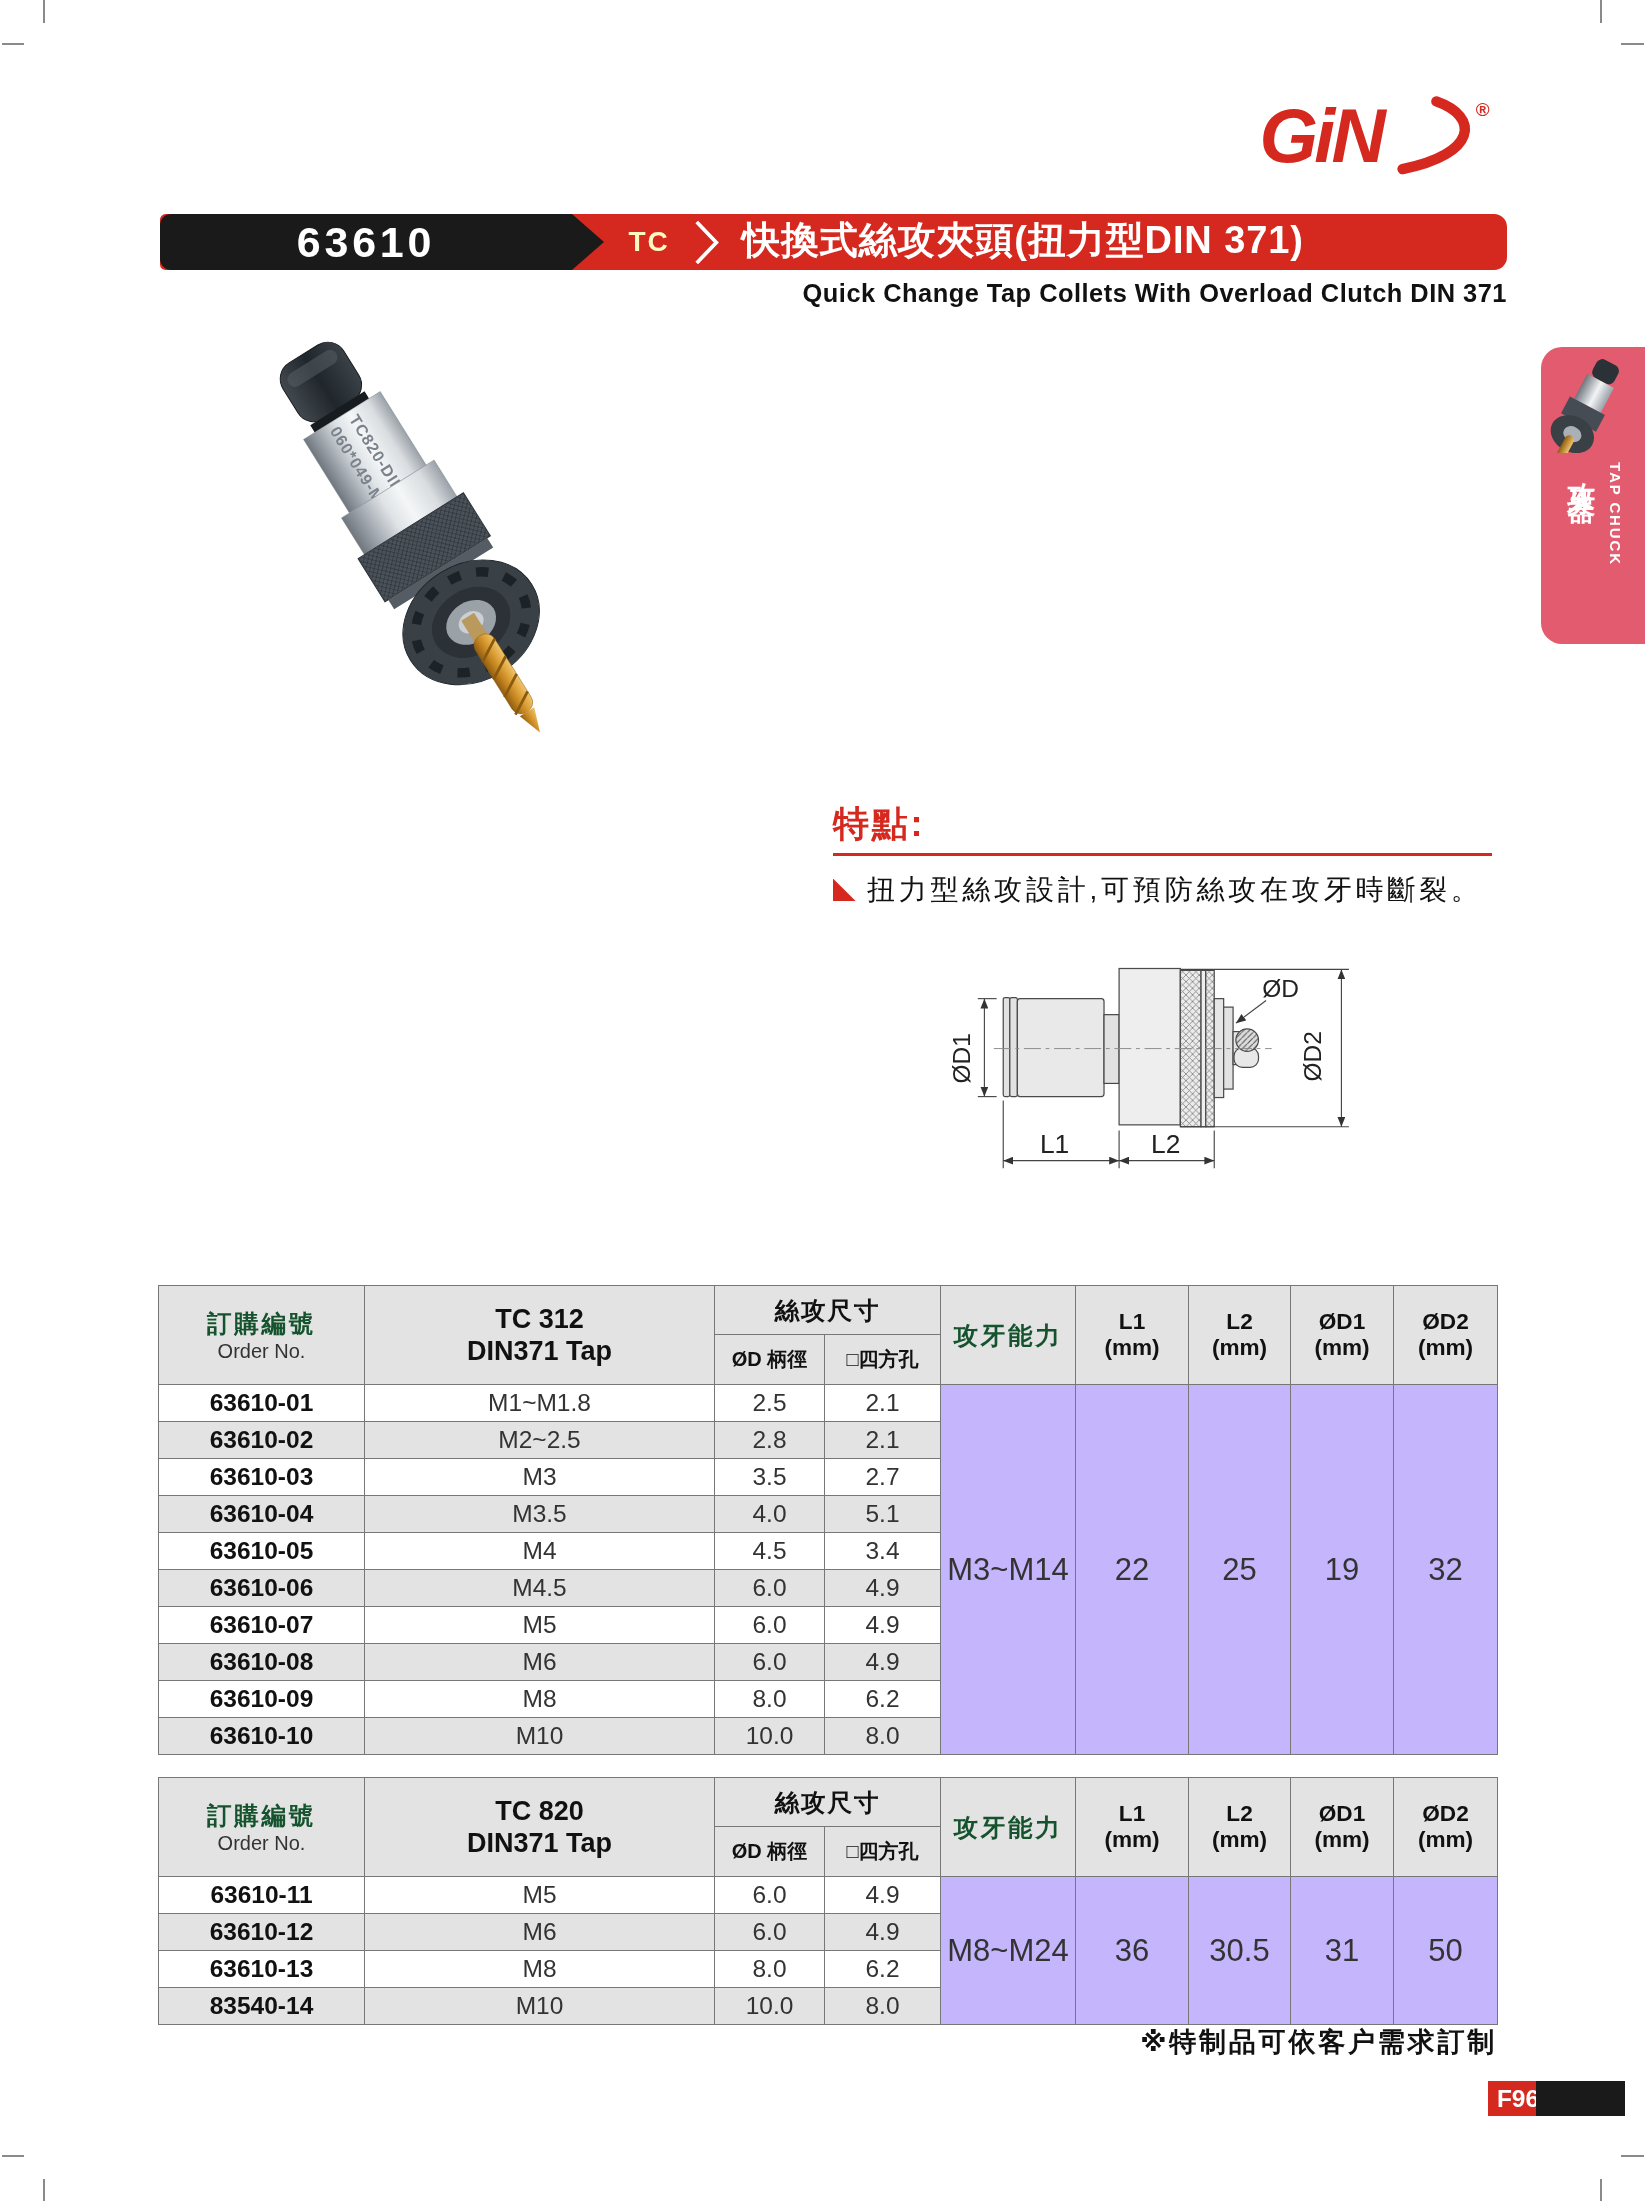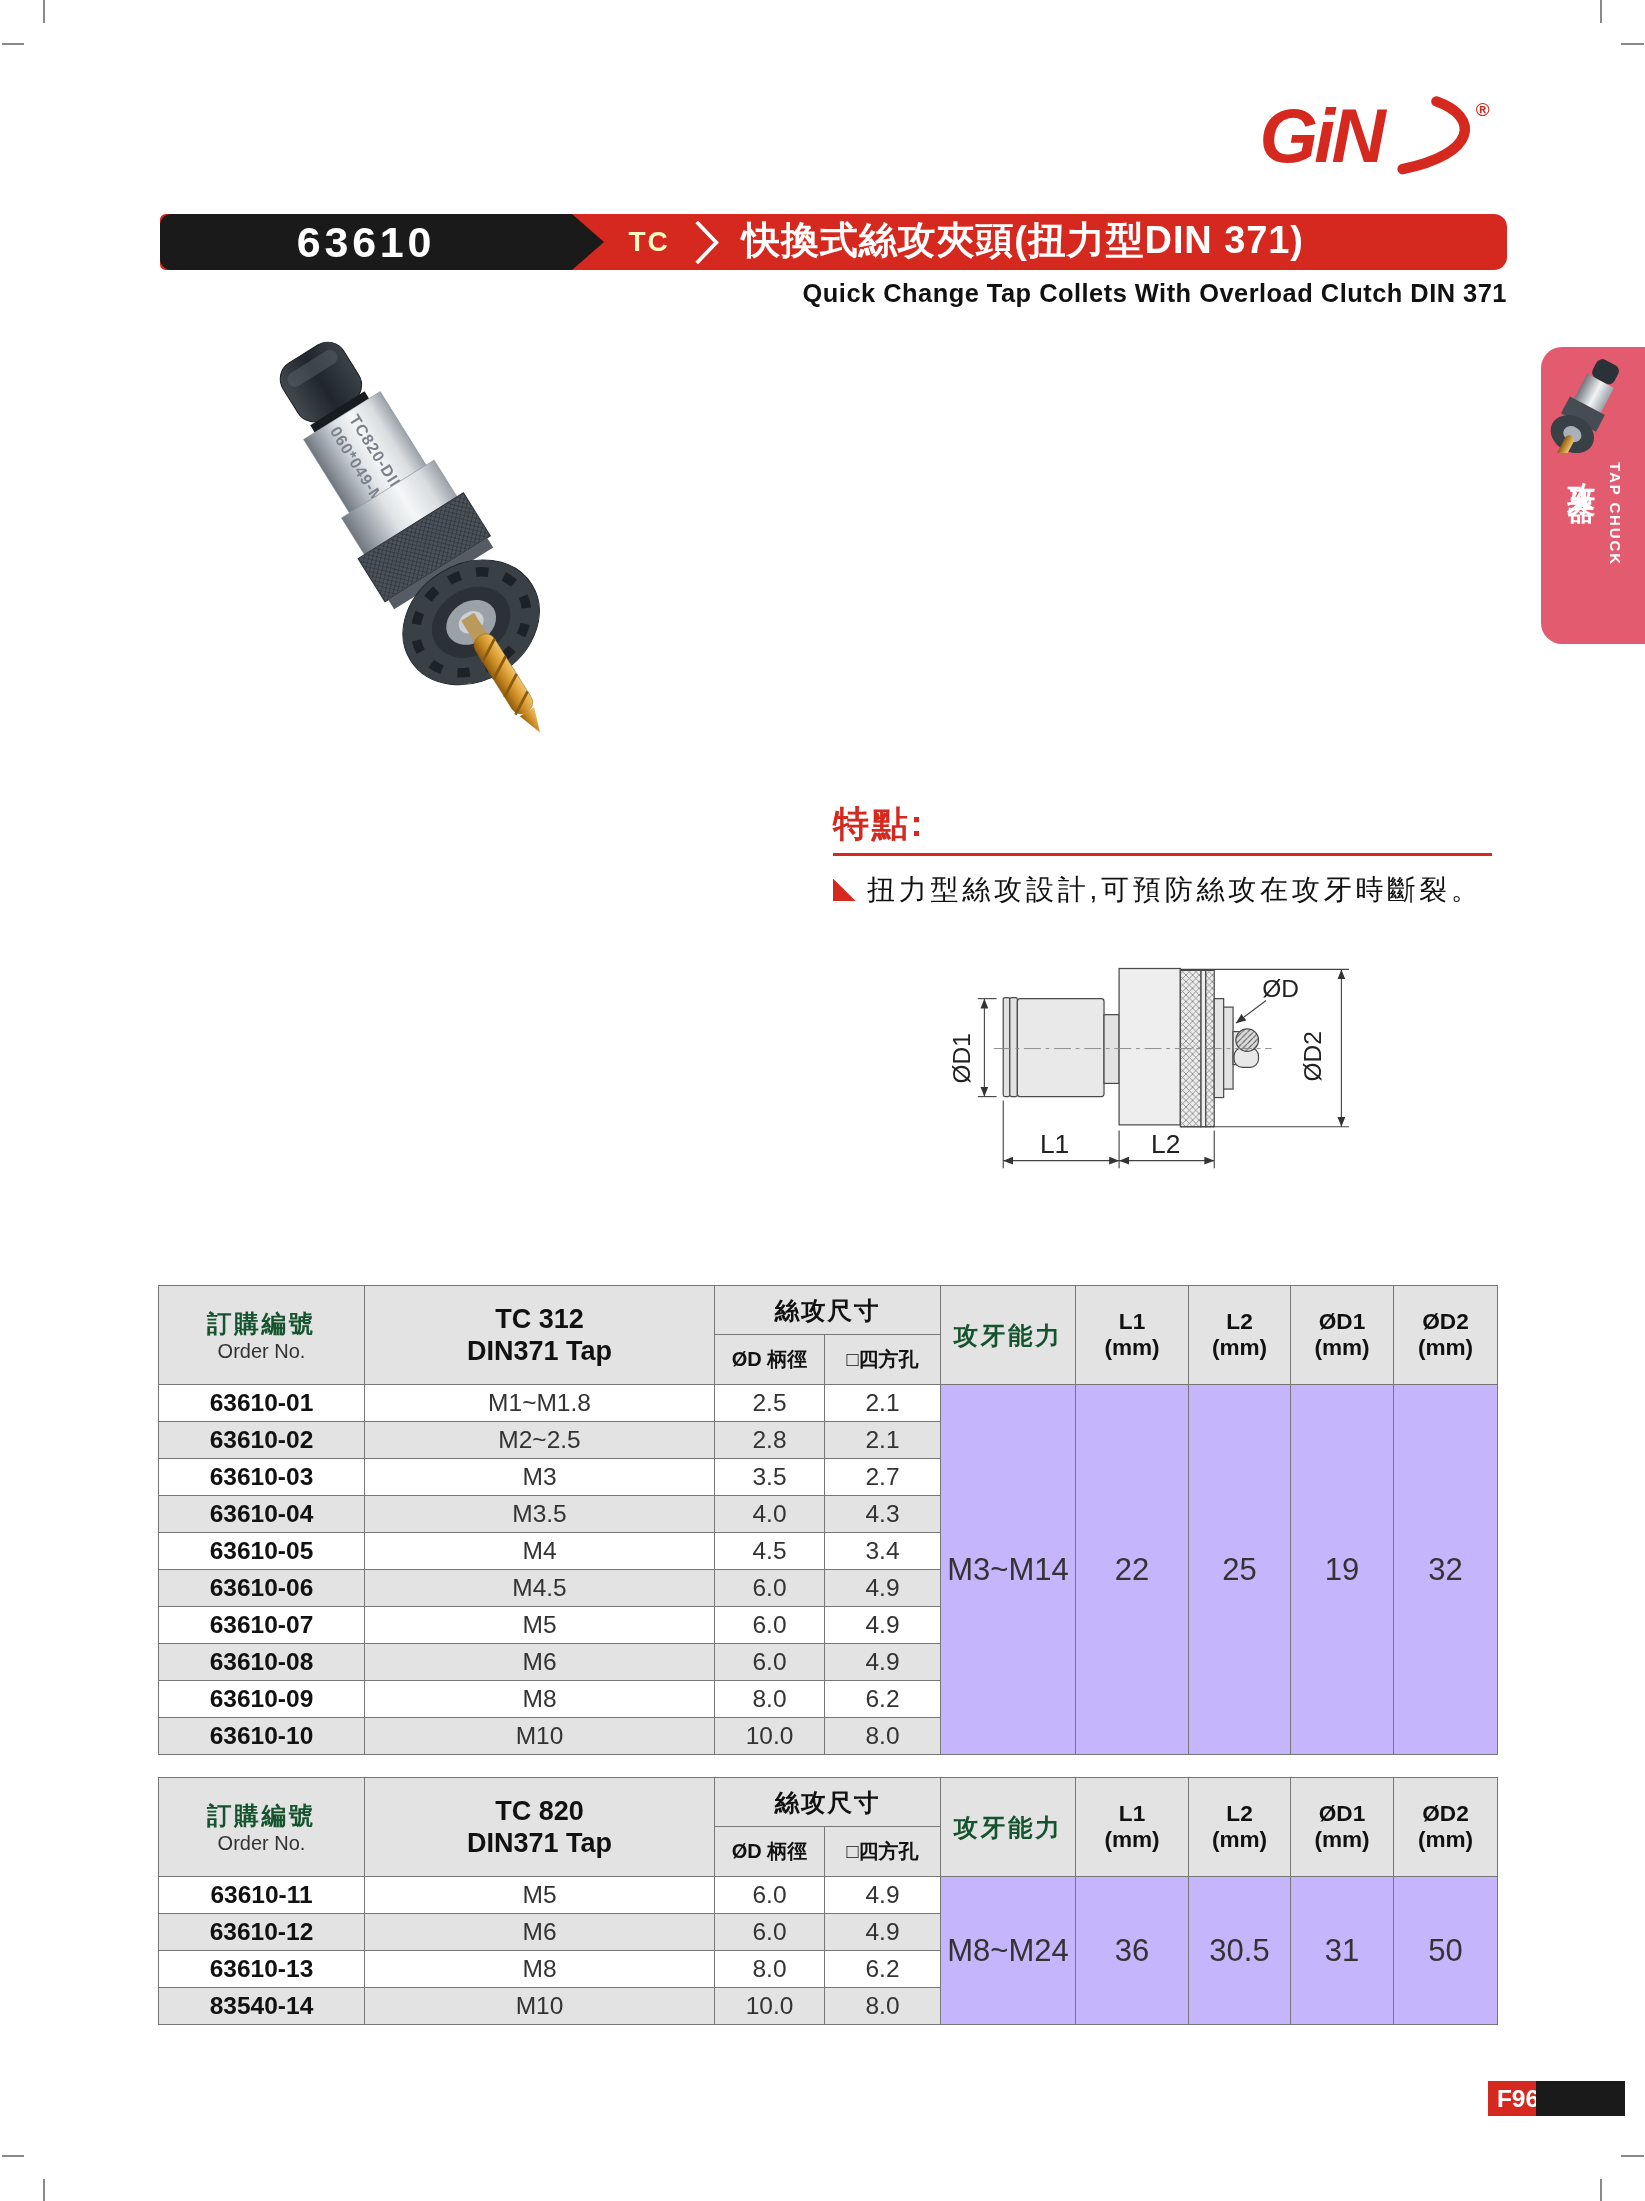--- a/index.html
+++ b/index.html
@@ -333,21 +333,21 @@
     <tr class="r">
       <td class="order">63610-03</td>
       <td class="val">M3</td>
       <td class="val">3.5</td>
       <td class="val">2.7</td>
     </tr>
     <tr class="r stripe">
       <td class="order">63610-04</td>
       <td class="val">M3.5</td>
       <td class="val">4.0</td>
-      <td class="val">4.3</td>
+      <td class="val">5.1</td>
     </tr>
     <tr class="r">
       <td class="order">63610-05</td>
       <td class="val">M4</td>
       <td class="val">4.5</td>
       <td class="val">3.4</td>
     </tr>
     <tr class="r stripe">
       <td class="order">63610-06</td>
       <td class="val">M4.5</td>
@@ -459,19 +459,20 @@
     </tr>
     <tr class="r stripe">
       <td class="order">83540-14</td>
       <td class="val">M10</td>
       <td class="val">10.0</td>
       <td class="val">8.0</td>
     </tr>
   </tbody>
     </table>
 
+  <div class="footer-note">※特制品可依客户需求訂制</div>
   <div class="badge">
     <div class="badge-red">F96</div>
     <div class="badge-black"></div>
   </div>
 
 </div>
 
 
 </body></html>

